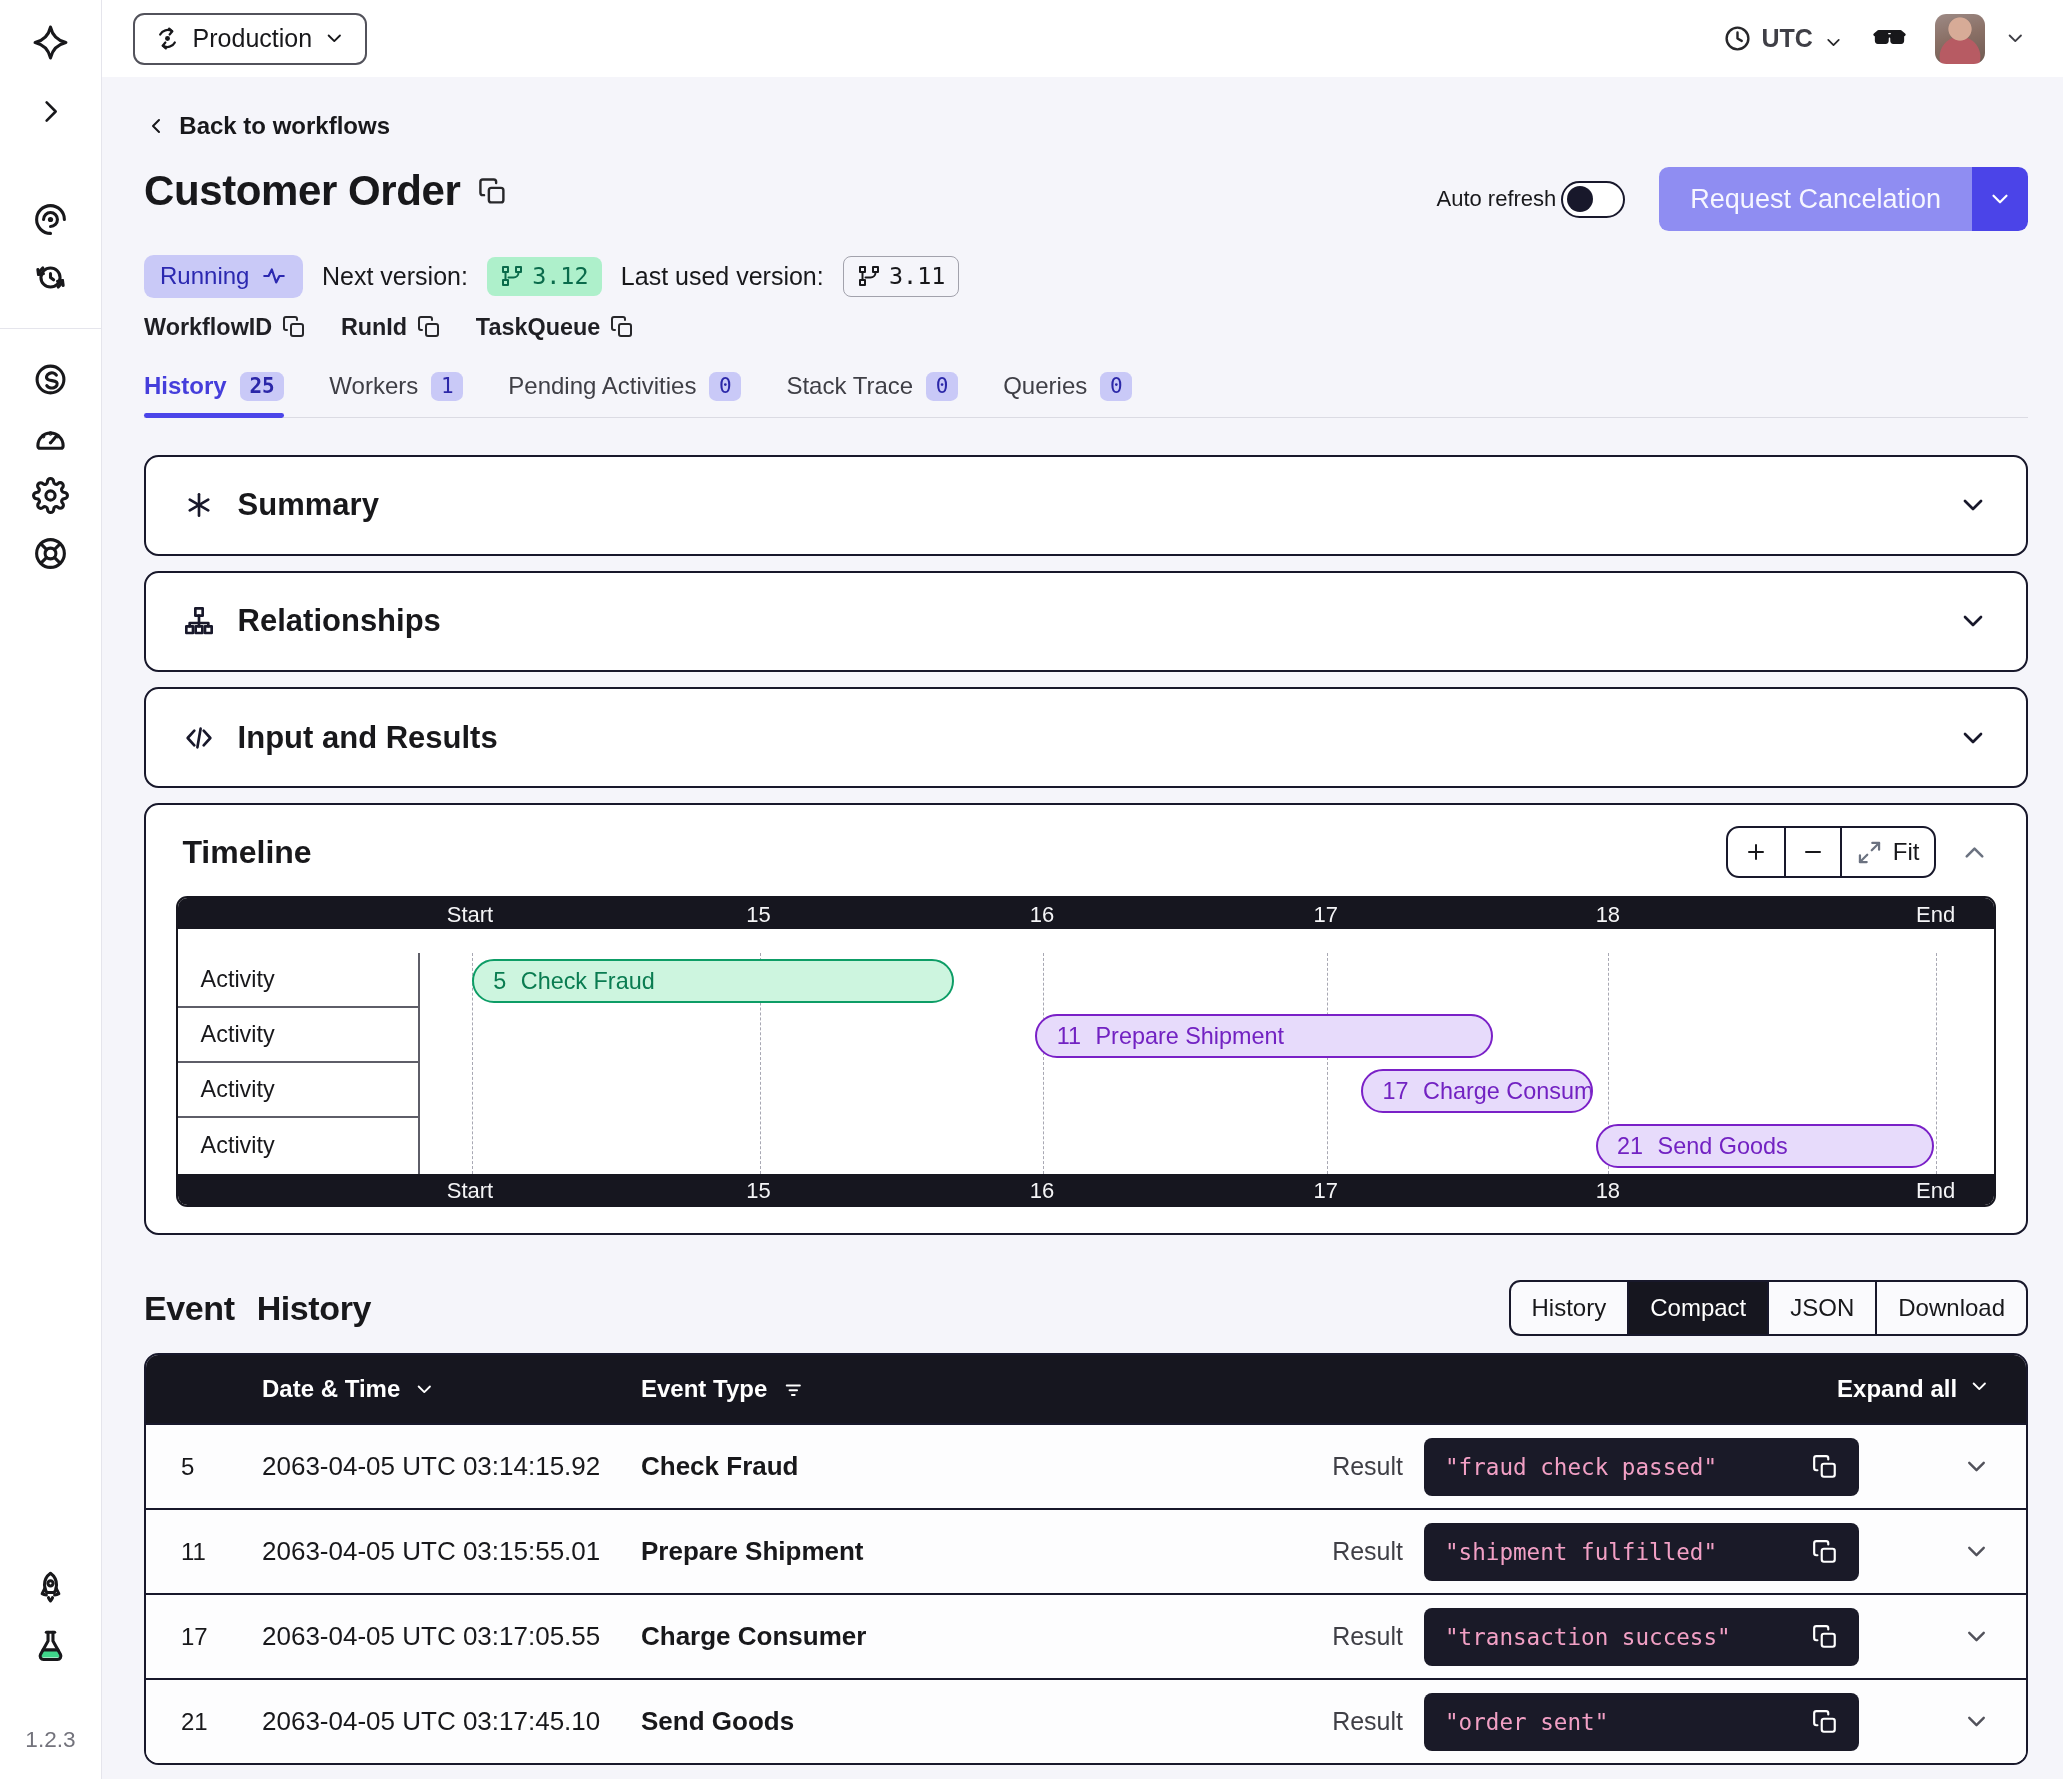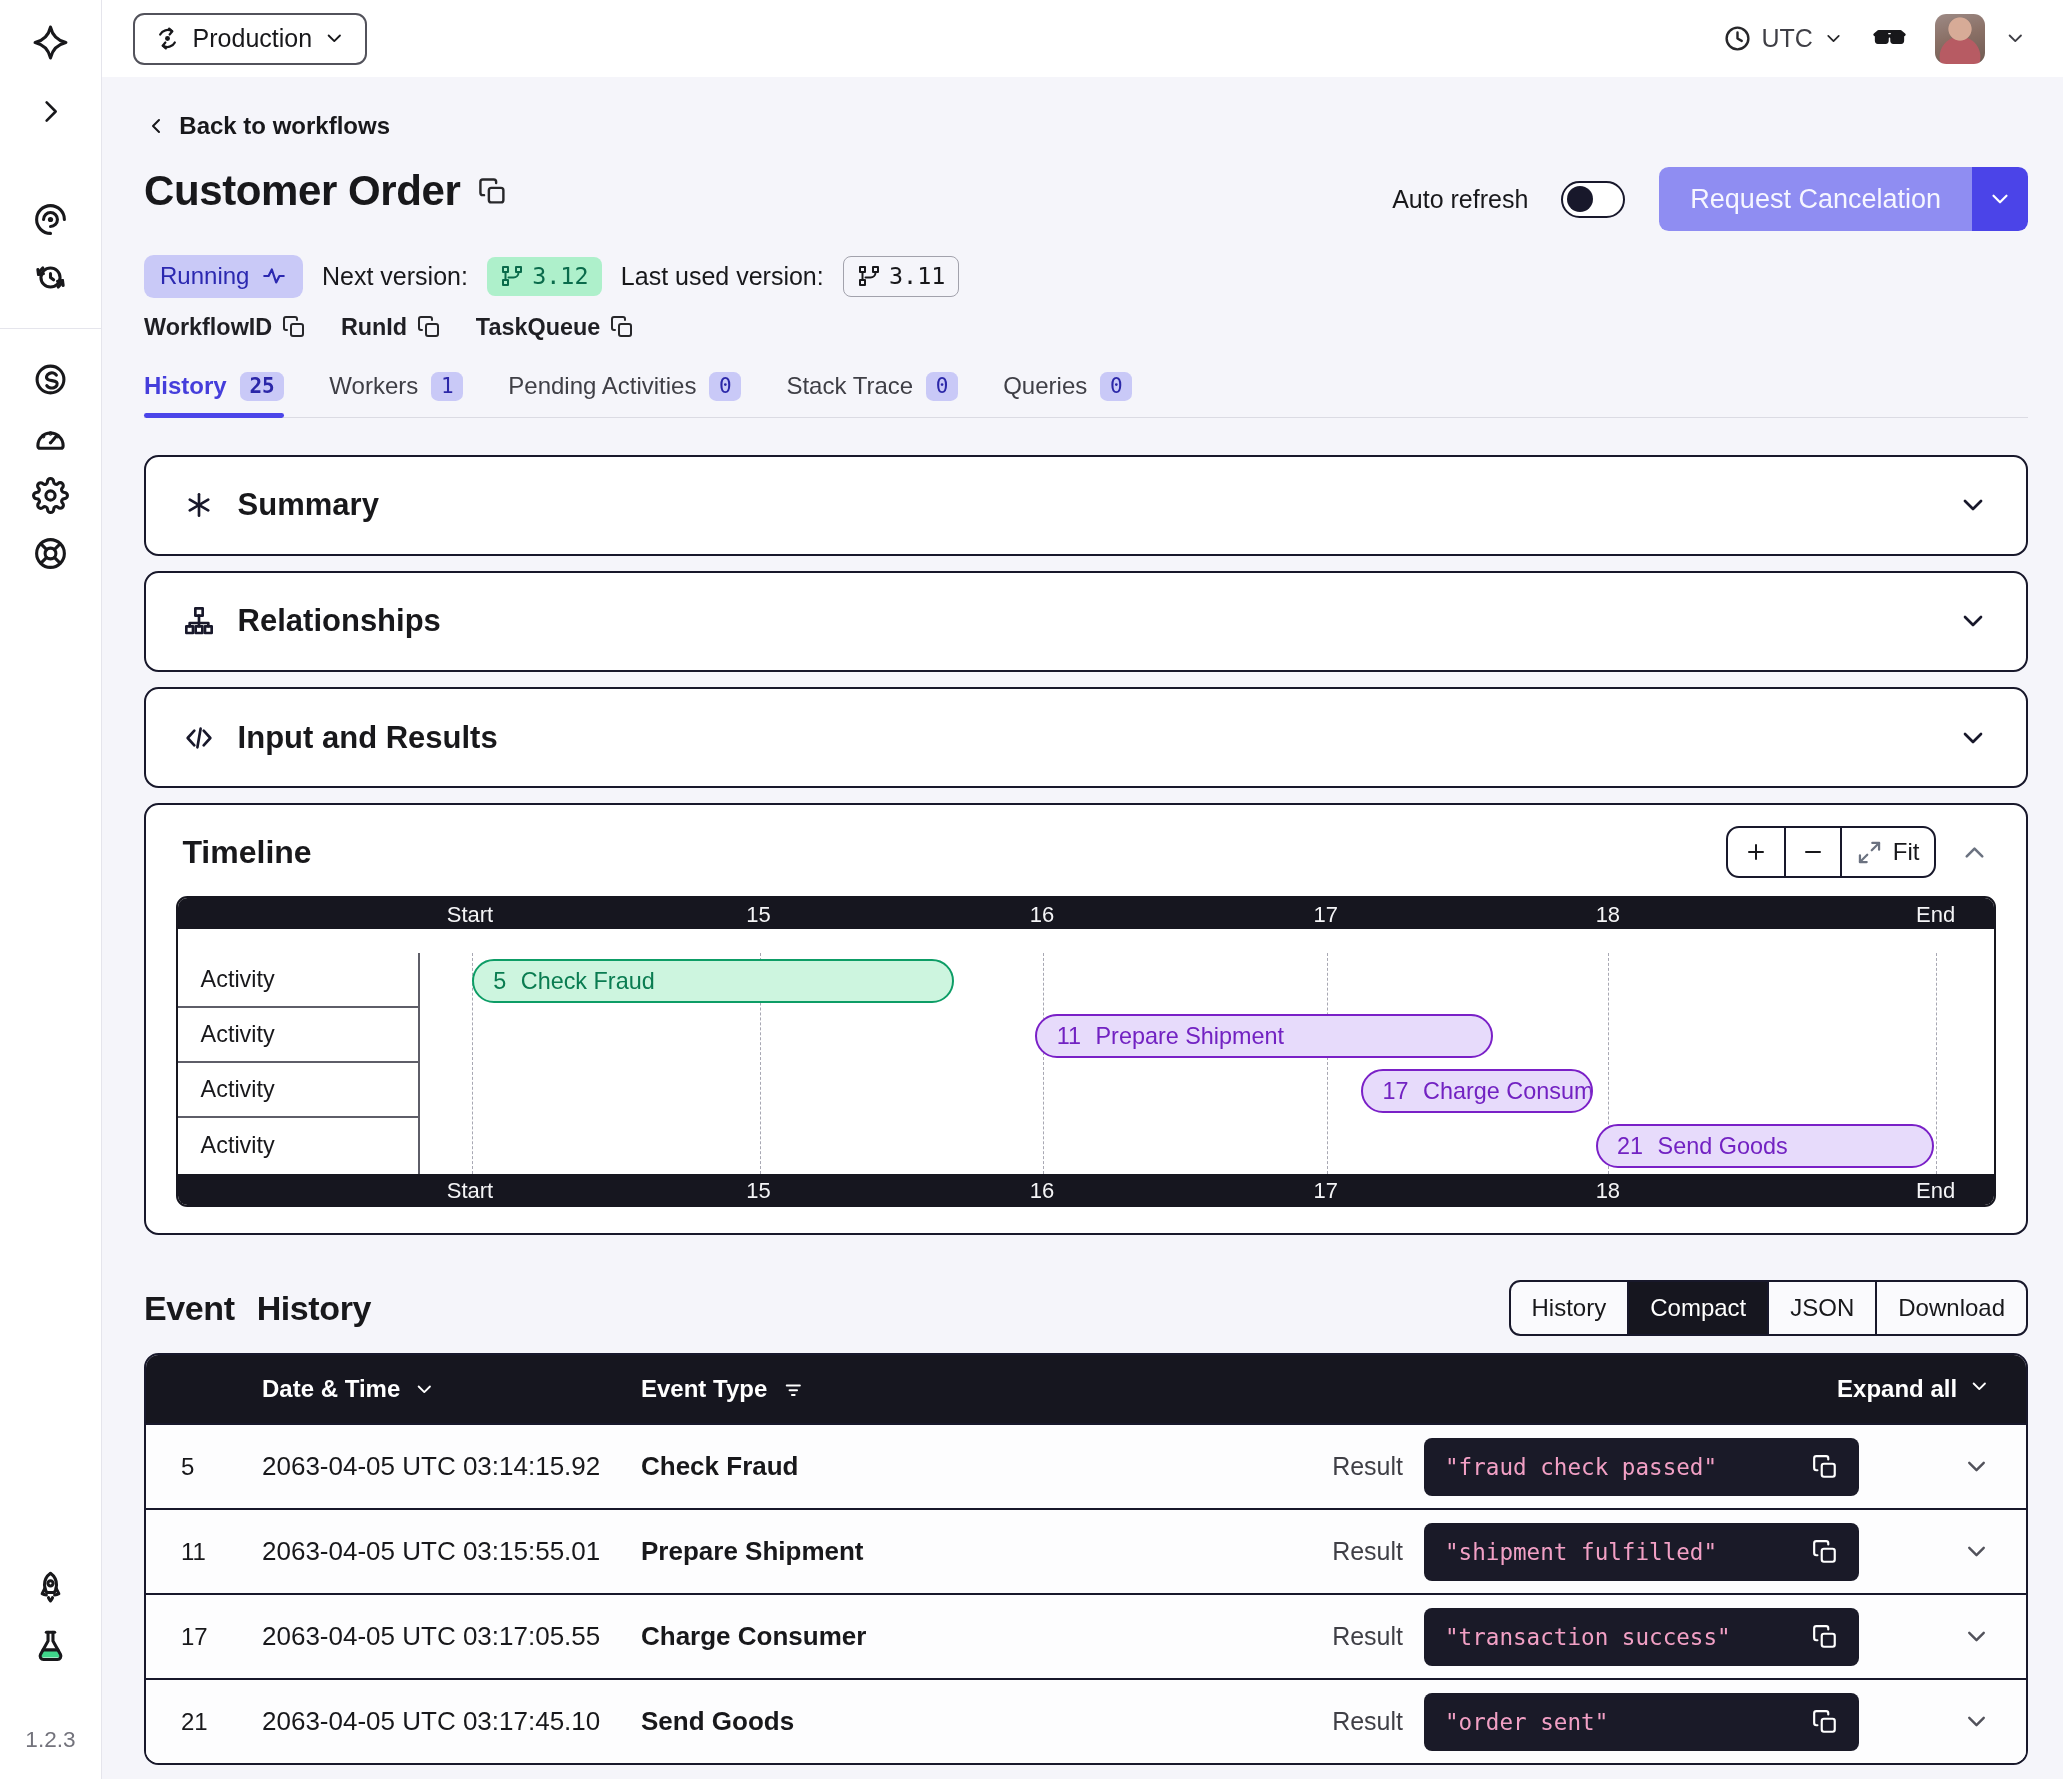--- a/index.html
+++ b/index.html
@@ -22,21 +22,21 @@
   .sb-bottom { margin-top:auto; display:flex; flex-direction:column; align-items:center; gap:22.6px; }
   .sb-version { font-size:22.6px; color:#73737C; margin-top:39px; }
 
   
   .main { flex:1; display:flex; flex-direction:column; min-width:0; }
   .topbar { height:77px; background:#FFFFFF; display:flex; align-items:center; padding:0 37px 0 31px; flex-shrink:0; }
   .ns-pill { display:flex; align-items:center; gap:11.3px; height:52px; padding:0 19.3px; border:2px solid #52525B; border-radius:11.3px; background:#fff; font-size:25px; color:#18181B; cursor:pointer; }
   .ns-pill .icon { width:27px; height:27px; }
   .ns-pill .chev { width:22.6px; height:22.6px; }
   .topbar-right { margin-left:auto; display:flex; align-items:center; gap:19.3px; }
-  .tz { display:flex; align-items:center; gap:9.7px; font-size:25px; color:#3F3F46; font-weight:400; cursor:pointer; }
+  .tz { display:flex; align-items:flex-end; gap:9.7px; font-size:25px; color:#3F3F46; font-weight:700; cursor:pointer; }
   .tz .icon { width:29px; height:29px; color:#27272A; }
   .tz .chev { width:21px; height:21px; }
   .glasses { width:37px; height:37px; color:#18181B; margin:0 8px; cursor:pointer; }
   .avatar { width:50px; height:50px; border-radius:11.3px; cursor:pointer;
     background:
       radial-gradient(circle at 50% 30%, #d7ab97 0 26%, rgba(0,0,0,0) 28%),
       radial-gradient(circle at 50% 86%, #b75b63 0 40%, rgba(0,0,0,0) 42%),
       linear-gradient(165deg, #9d8a85 0%, #8a7066 45%, #6e5a52 100%); }
   .caret { width:22.6px; height:22.6px; color:#3F3F46; cursor:pointer; }
 
@@ -44,21 +44,21 @@
   .content { flex:1; background:#F5F5FA; padding:35px 36px 16px 42px; overflow:hidden; }
 
   .back-row { display:inline-flex; align-items:center; gap:11.3px; font-size:24px; font-weight:600; color:#18181B; cursor:pointer; }
   .back-row .icon { width:24px; height:24px; }
 
   .title-row { margin-top:26px; display:flex; align-items:flex-start; }
   .page-title-wrap { display:flex; align-items:center; gap:18px; }
   .page-title { font-size:42px; font-weight:700; letter-spacing:-0.4px; }
   .copy-ic { width:29px; height:29px; color:#27272A; cursor:pointer; }
   .title-actions { margin-left:auto; display:flex; align-items:center; }
-  .ar-label { font-size:25px; color:#18181B; margin-right:33px; }
+  .ar-label { font-size:22px; color:#18181B; margin-right:5px; }
   .toggle { width:64px; height:37px; border:2.4px solid #18182B; border-radius:21px; background:#fff; position:relative; cursor:pointer; }
   .toggle .knob { position:absolute; left:4px; top:3.2px; width:26px; height:26px; border-radius:50%; background:#18182B; }
   .split-btn { display:flex; margin-left:34px; cursor:pointer; }
   .split-main { height:64px; padding:0 31px; background:#8F8DF2; color:#F6F6FF; font-size:27px; display:flex; align-items:center; border-radius:9.7px 0 0 9.7px; }
   .split-caret { width:56px; height:64px; background:#4B44E8; border-radius:0 9.7px 9.7px 0; display:flex; align-items:center; justify-content:center; color:#fff; }
   .split-caret .icon { width:26px; height:26px; stroke-width:3; }
 
   .status-row { margin-top:24px; display:flex; align-items:center; gap:19.3px; }
   .run-badge { display:flex; align-items:center; gap:11.3px; background:#C9C9F7; color:#2B28B0; font-size:24px; padding:7.3px 16px; border-radius:9.7px; }
   .run-badge .icon { width:26px; height:26px; stroke-width:2.4; }

